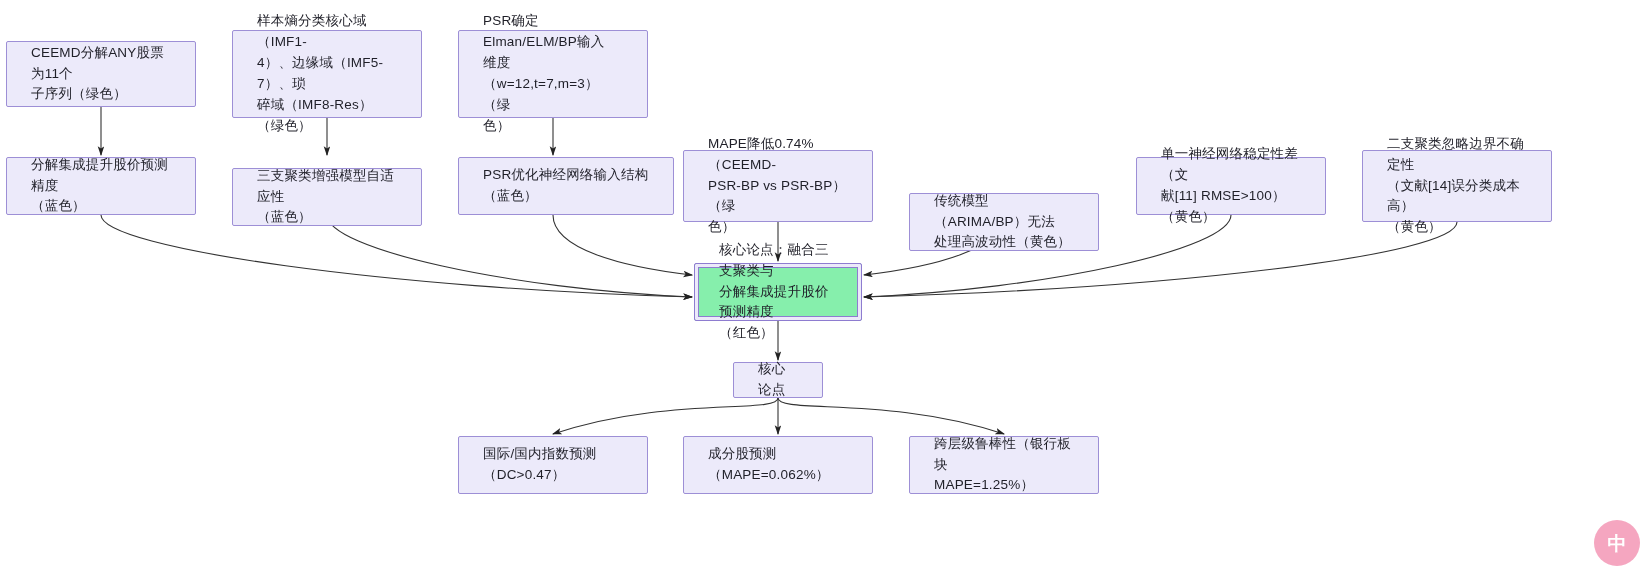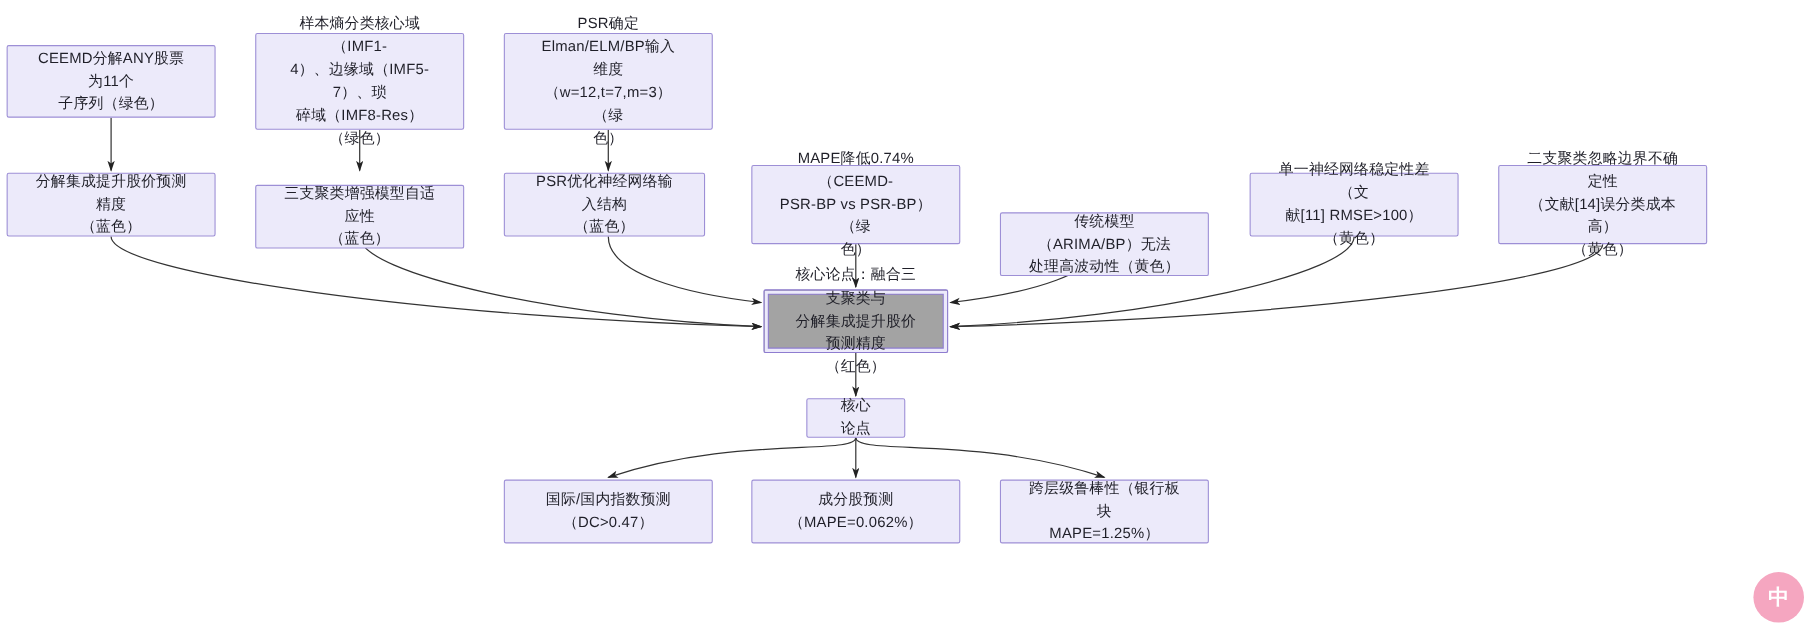--- a/index.html
+++ b/index.html
@@ -28,31 +28,30 @@
   }
   .node {
     position: absolute;
     box-sizing: border-box;
     background: #ECEAFA;
     border: 1px solid #9D8FD6;
     border-radius: 2px;
     display: flex;
     align-items: center;
     justify-content: center;
-    text-align: center;
     color: #1f1f28;
     font-size: 13.5px;
     line-height: 1.55;
     padding: 4px 24px;
     letter-spacing: 0.2px;
   }
   .node.core {
     border: 1px solid #8E7CD0;
     box-shadow: inset 0 0 0 3px #ECEAFA, inset 0 0 0 4px #8E7CD0;
-    background: #a3a3a3;
+    background: #86efac;
   }
   .node-text {
     display: block;
     width: 100%;
     white-space: pre-line;
   }
   #watermark {
     position: absolute;
     width: 46px;
     height: 46px;
@@ -113,21 +112,21 @@
 色）</span>
       </div>
       <div class="node" style="left: 6px; top: 157px; width: 190px; height: 58px;">
         <span class="node-text">分解集成提升股价预测精度
 （蓝色）</span>
       </div>
       <div class="node" style="left: 232px; top: 168px; width: 190px; height: 58px;">
         <span class="node-text">三支聚类增强模型自适应性
 （蓝色）</span>
       </div>
-      <div class="node" style="left: 458px; top: 157px; width: 183px; height: 58px;">
+      <div class="node" style="left: 458px; top: 157px; width: 216px; height: 58px;">
         <span class="node-text">PSR优化神经网络输入结构
 （蓝色）</span>
       </div>
       <div class="node" style="left: 683px; top: 150px; width: 190px; height: 72px;">
         <span class="node-text">MAPE降低0.74%（CEEMD-
 PSR-BP vs PSR-BP）（绿
 色）</span>
       </div>
       <div class="node" style="left: 909px; top: 157px; width: 190px; height: 58px; margin-top: 36px;">
         <span class="node-text">传统模型（ARIMA/BP）无法

